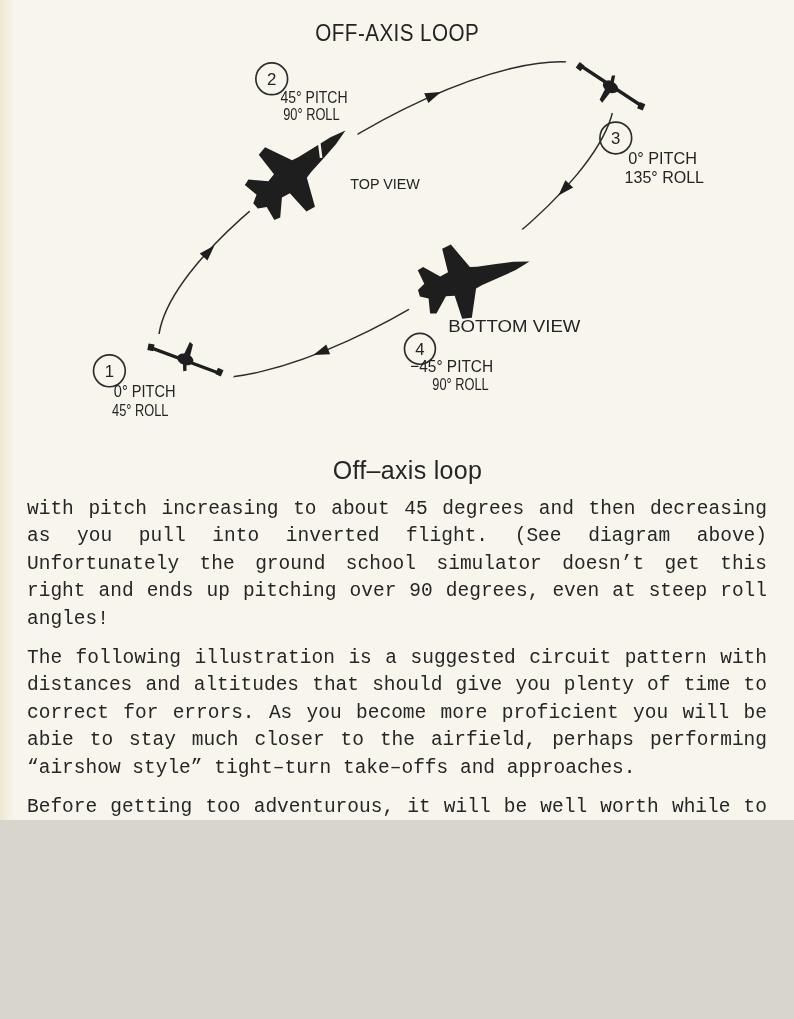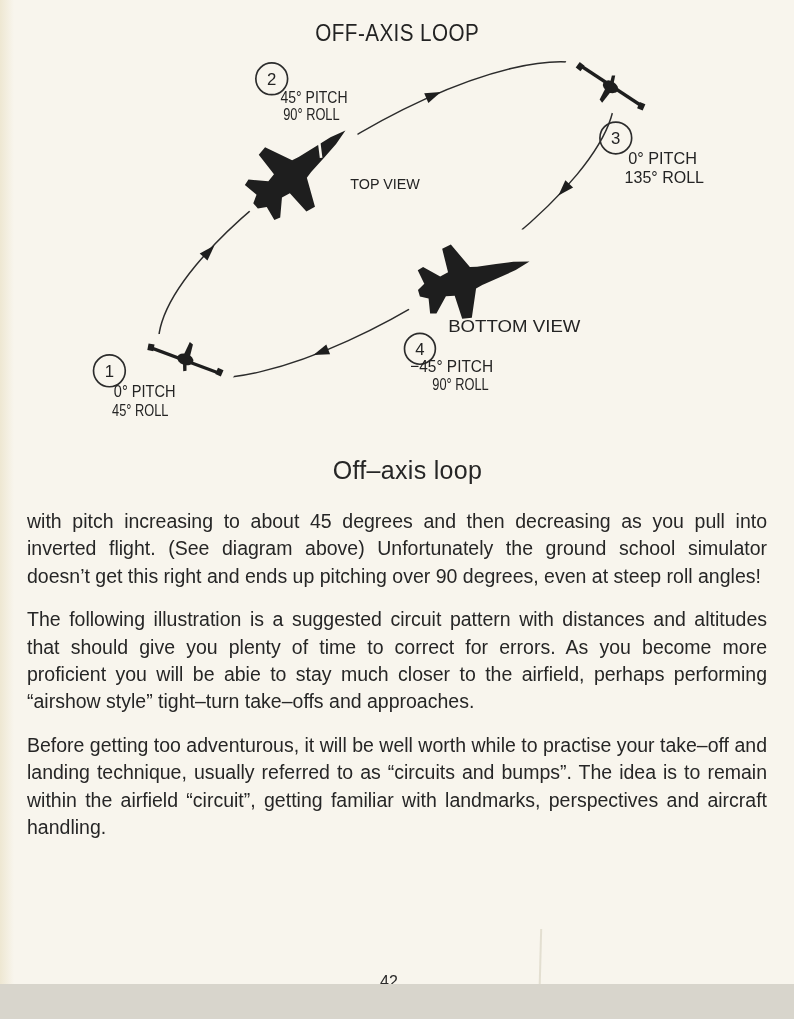--- a/index.html
+++ b/index.html
@@ -1,17 +1,17 @@
 <!DOCTYPE html>
 <html><head>
 <meta charset="utf-8">
 <style>
   html,body{margin:0;padding:0;background:#d8d5cc;}
   .page{
-    position:relative; width:794px; height:984px; overflow:hidden;
+    position:relative; width:794px; height:820px; overflow:hidden;
     background:#f8f5ed;
     font-family:"Liberation Sans","DejaVu Sans",sans-serif;
     color:#272727;
   }
   .page::before{
     content:""; position:absolute; left:0; top:0; bottom:0; width:14px;
     background:linear-gradient(90deg,#eee7d2 0%, rgba(238,231,210,0) 100%);
     pointer-events:none;
   }
   .title{
@@ -21,21 +21,21 @@
   .title span{display:inline-block; transform:scaleX(.86); transform-origin:center;}
   .diagram-svg{position:absolute; top:55px; left:0;}
   .caption{
     position:absolute; top:456px; left:0; right:0; text-align:center;
     font-size:25px; color:#262626; letter-spacing:.3px;padding-left:21px;
   }
   .bodytext{
     position:absolute; top:492px; left:27px; width:740px;
     font-size:19.5px; line-height:27.4px; text-align:justify; color:#262626;
   }
-  .bodytext p{margin:16px 0 12px 0;}
+  .bodytext p{margin:4px 0 12px 0;font-family:Liberation Mono, monospace;}
   .pagenum{
     position:absolute; top:973px; left:0; right:16px; text-align:center;
     font-size:16px; color:#2a2a2a;
   }
   .crease{
     position:absolute; left:539px; top:929px; width:2px; height:90px;
     background:#dcd7c7; opacity:.75; transform:rotate(1.5deg);
   }
   
   .lbl{fill:#242424; font-family:"Liberation Sans","DejaVu Sans",sans-serif; font-size:19px;}

